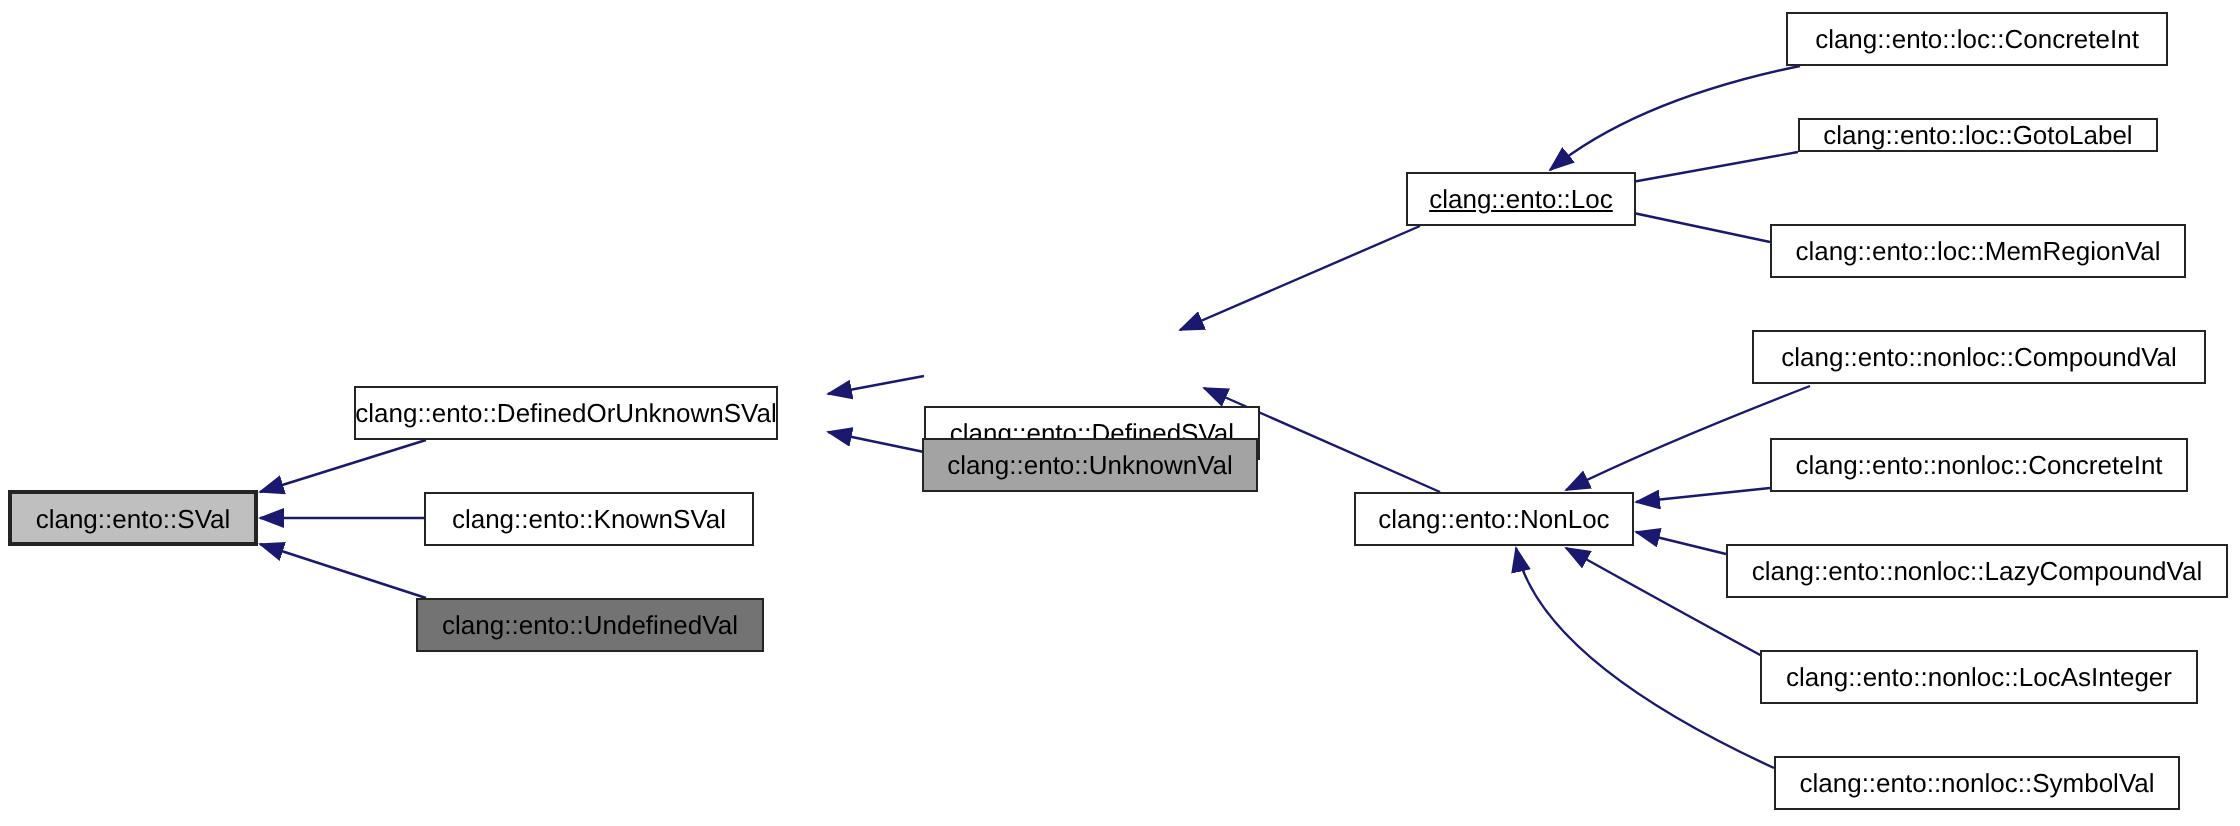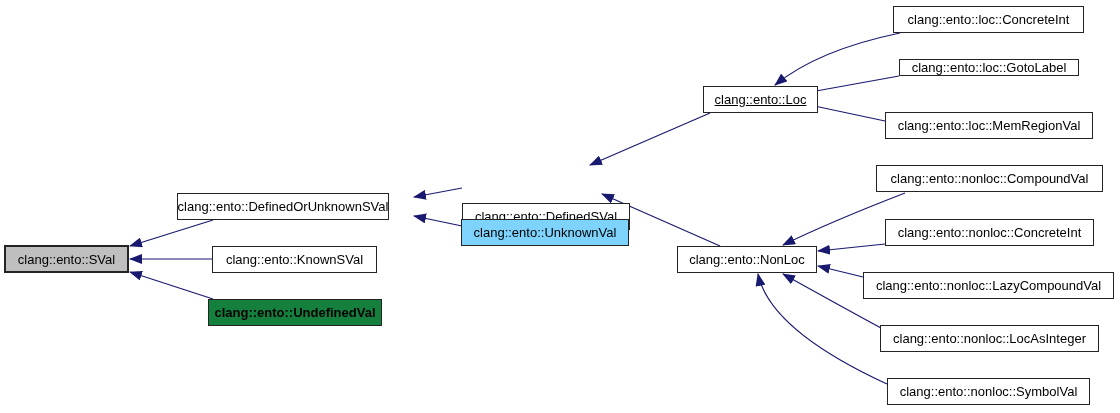--- a/index.html
+++ b/index.html
@@ -71,23 +71,23 @@
         <path d="M 885 244 L 818 251" class="edge" stroke="#191970" marker-end="url(#arrowhead)"></path>
         <path d="M 863 277 L 818 266" class="edge" stroke="#191970" marker-end="url(#arrowhead)"></path>
         <path d="M 881 328 Q 835 303 783 274" class="edge" stroke="#191970" marker-end="url(#arrowhead)"></path>
         <path d="M 887 384 Q 770 330 758 274" class="edge" stroke="#191970" marker-end="url(#arrowhead)"></path>
       </g>
   </svg>
   <div id="node-layer">
       <div class="class-node highlighted" style="left: 4px; top: 245px; width: 125px; height: 28px; border-color: rgb(36, 36, 36); background: rgb(191, 191, 191); color: rgb(0, 0, 0);">clang::ento::SVal</div>
       <div class="class-node" style="left: 177px; top: 193px; width: 212px; height: 27px; border-color: rgb(36, 36, 36); background: rgb(255, 255, 255); color: rgb(0, 0, 0);">clang::ento::DefinedOrUnknownSVal</div>
       <div class="class-node" style="left: 212px; top: 246px; width: 165px; height: 27px; border-color: rgb(36, 36, 36); background: rgb(255, 255, 255); color: rgb(0, 0, 0);">clang::ento::KnownSVal</div>
-      <div class="class-node" style="left: 208px; top: 299px; width: 174px; height: 27px; border-color: rgb(36, 36, 36); background: #15803d; color: rgb(0, 0, 0); font-weight: bold;">clang::ento::UndefinedVal</div>
+      <div class="class-node" style="left: 208px; top: 299px; width: 174px; height: 27px; border-color: rgb(36, 36, 36); background: #737373; color: rgb(0, 0, 0);">clang::ento::UndefinedVal</div>
       <div class="class-node" style="left: 462px; top: 166px; width: 168px; height: 27px; border-color: rgb(36, 36, 36); background: rgb(255, 255, 255); color: rgb(0, 0, 0); margin-top: 37px;">clang::ento::DefinedSVal</div>
-      <div class="class-node" style="left: 461px; top: 219px; width: 168px; height: 27px; border-color: rgb(36, 36, 36); background: #7dd3fc; color: rgb(0, 0, 0);">clang::ento::UnknownVal</div>
+      <div class="class-node" style="left: 461px; top: 219px; width: 168px; height: 27px; border-color: rgb(36, 36, 36); background: #a3a3a3; color: rgb(0, 0, 0);">clang::ento::UnknownVal</div>
       <div class="class-node" style="left: 703px; top: 86px; width: 115px; height: 27px; border-color: rgb(36, 36, 36); background: rgb(255, 255, 255); color: rgb(0, 0, 0); text-decoration: underline;">clang::ento::Loc</div>
       <div class="class-node" style="left: 677px; top: 246px; width: 140px; height: 27px; border-color: rgb(36, 36, 36); background: rgb(255, 255, 255); color: rgb(0, 0, 0);">clang::ento::NonLoc</div>
       <div class="class-node" style="left: 893px; top: 6px; width: 191px; height: 27px; border-color: rgb(36, 36, 36); background: rgb(255, 255, 255); color: rgb(0, 0, 0);">clang::ento::loc::ConcreteInt</div>
       <div class="class-node" style="left: 899px; top: 59px; width: 180px; height: 17px; border-color: rgb(36, 36, 36); background: rgb(255, 255, 255); color: rgb(0, 0, 0);">clang::ento::loc::GotoLabel</div>
       <div class="class-node" style="left: 885px; top: 112px; width: 208px; height: 27px; border-color: rgb(36, 36, 36); background: rgb(255, 255, 255); color: rgb(0, 0, 0);">clang::ento::loc::MemRegionVal</div>
       <div class="class-node" style="left: 876px; top: 165px; width: 227px; height: 27px; border-color: rgb(36, 36, 36); background: rgb(255, 255, 255); color: rgb(0, 0, 0);">clang::ento::nonloc::CompoundVal</div>
       <div class="class-node" style="left: 885px; top: 219px; width: 209px; height: 27px; border-color: rgb(36, 36, 36); background: rgb(255, 255, 255); color: rgb(0, 0, 0);">clang::ento::nonloc::ConcreteInt</div>
       <div class="class-node" style="left: 863px; top: 272px; width: 251px; height: 27px; border-color: rgb(36, 36, 36); background: rgb(255, 255, 255); color: rgb(0, 0, 0);">clang::ento::nonloc::LazyCompoundVal</div>
       <div class="class-node" style="left: 880px; top: 325px; width: 219px; height: 27px; border-color: rgb(36, 36, 36); background: rgb(255, 255, 255); color: rgb(0, 0, 0);">clang::ento::nonloc::LocAsInteger</div>
       <div class="class-node" style="left: 887px; top: 378px; width: 203px; height: 27px; border-color: rgb(36, 36, 36); background: rgb(255, 255, 255); color: rgb(0, 0, 0);">clang::ento::nonloc::SymbolVal</div>

